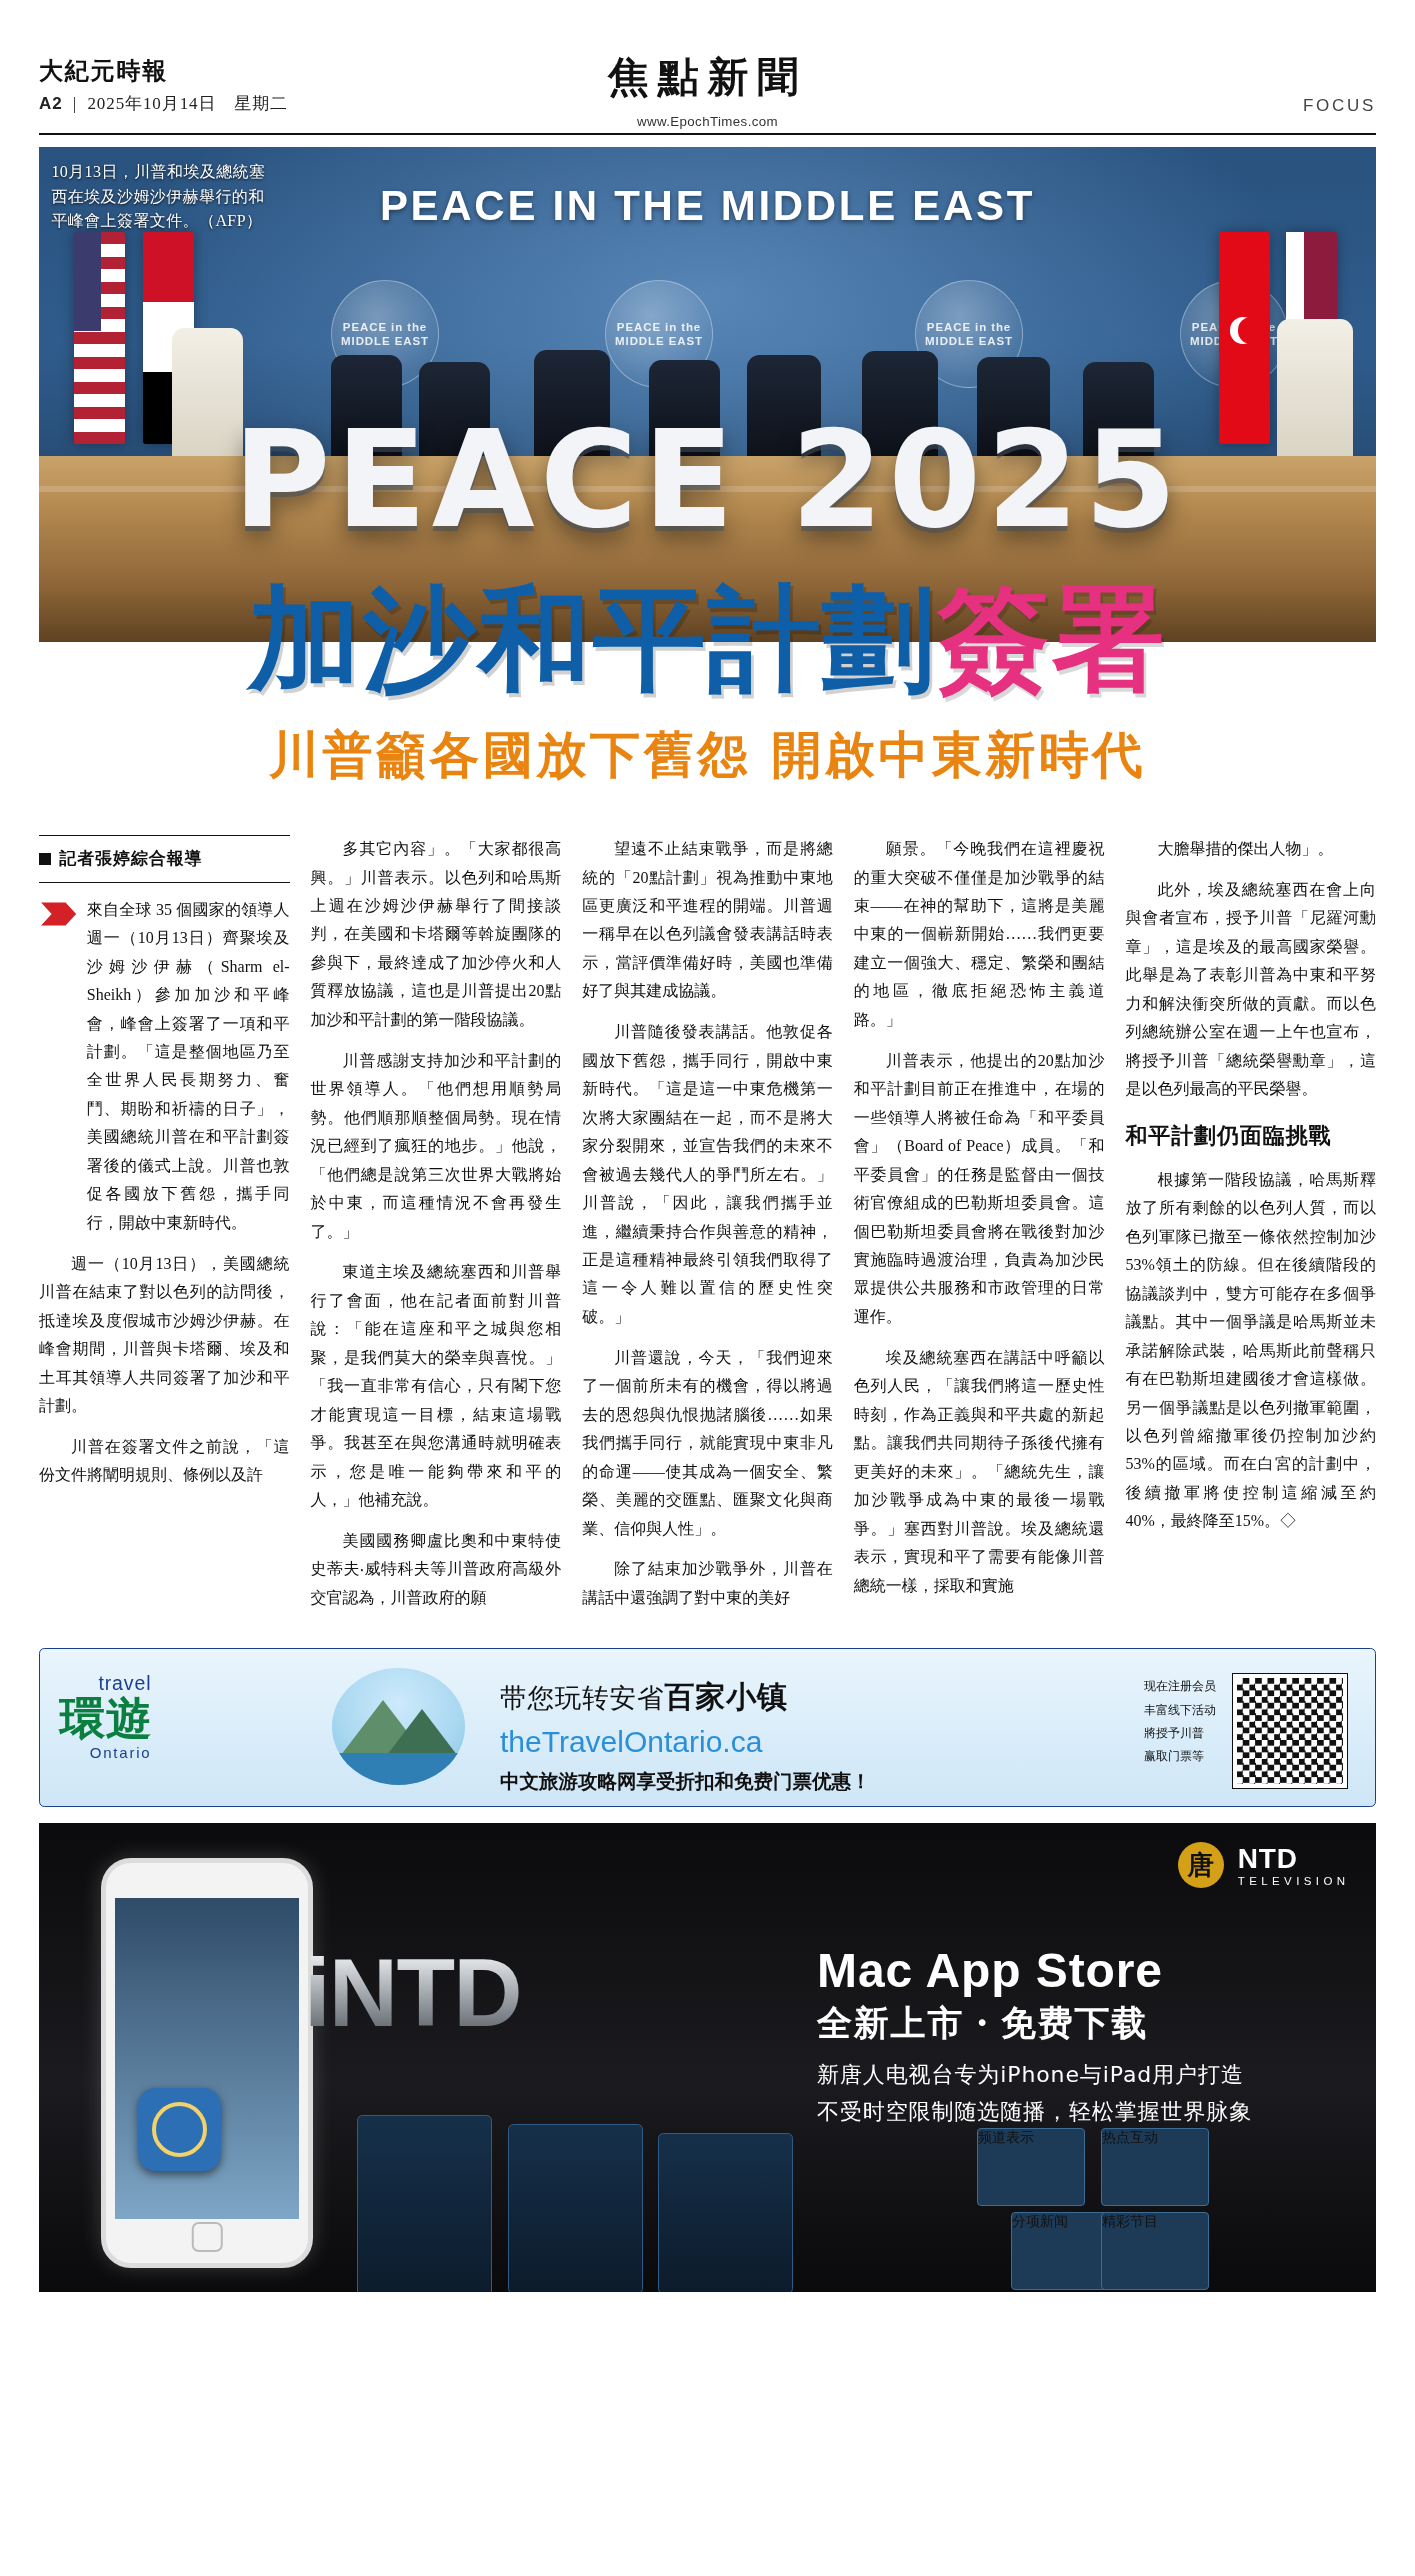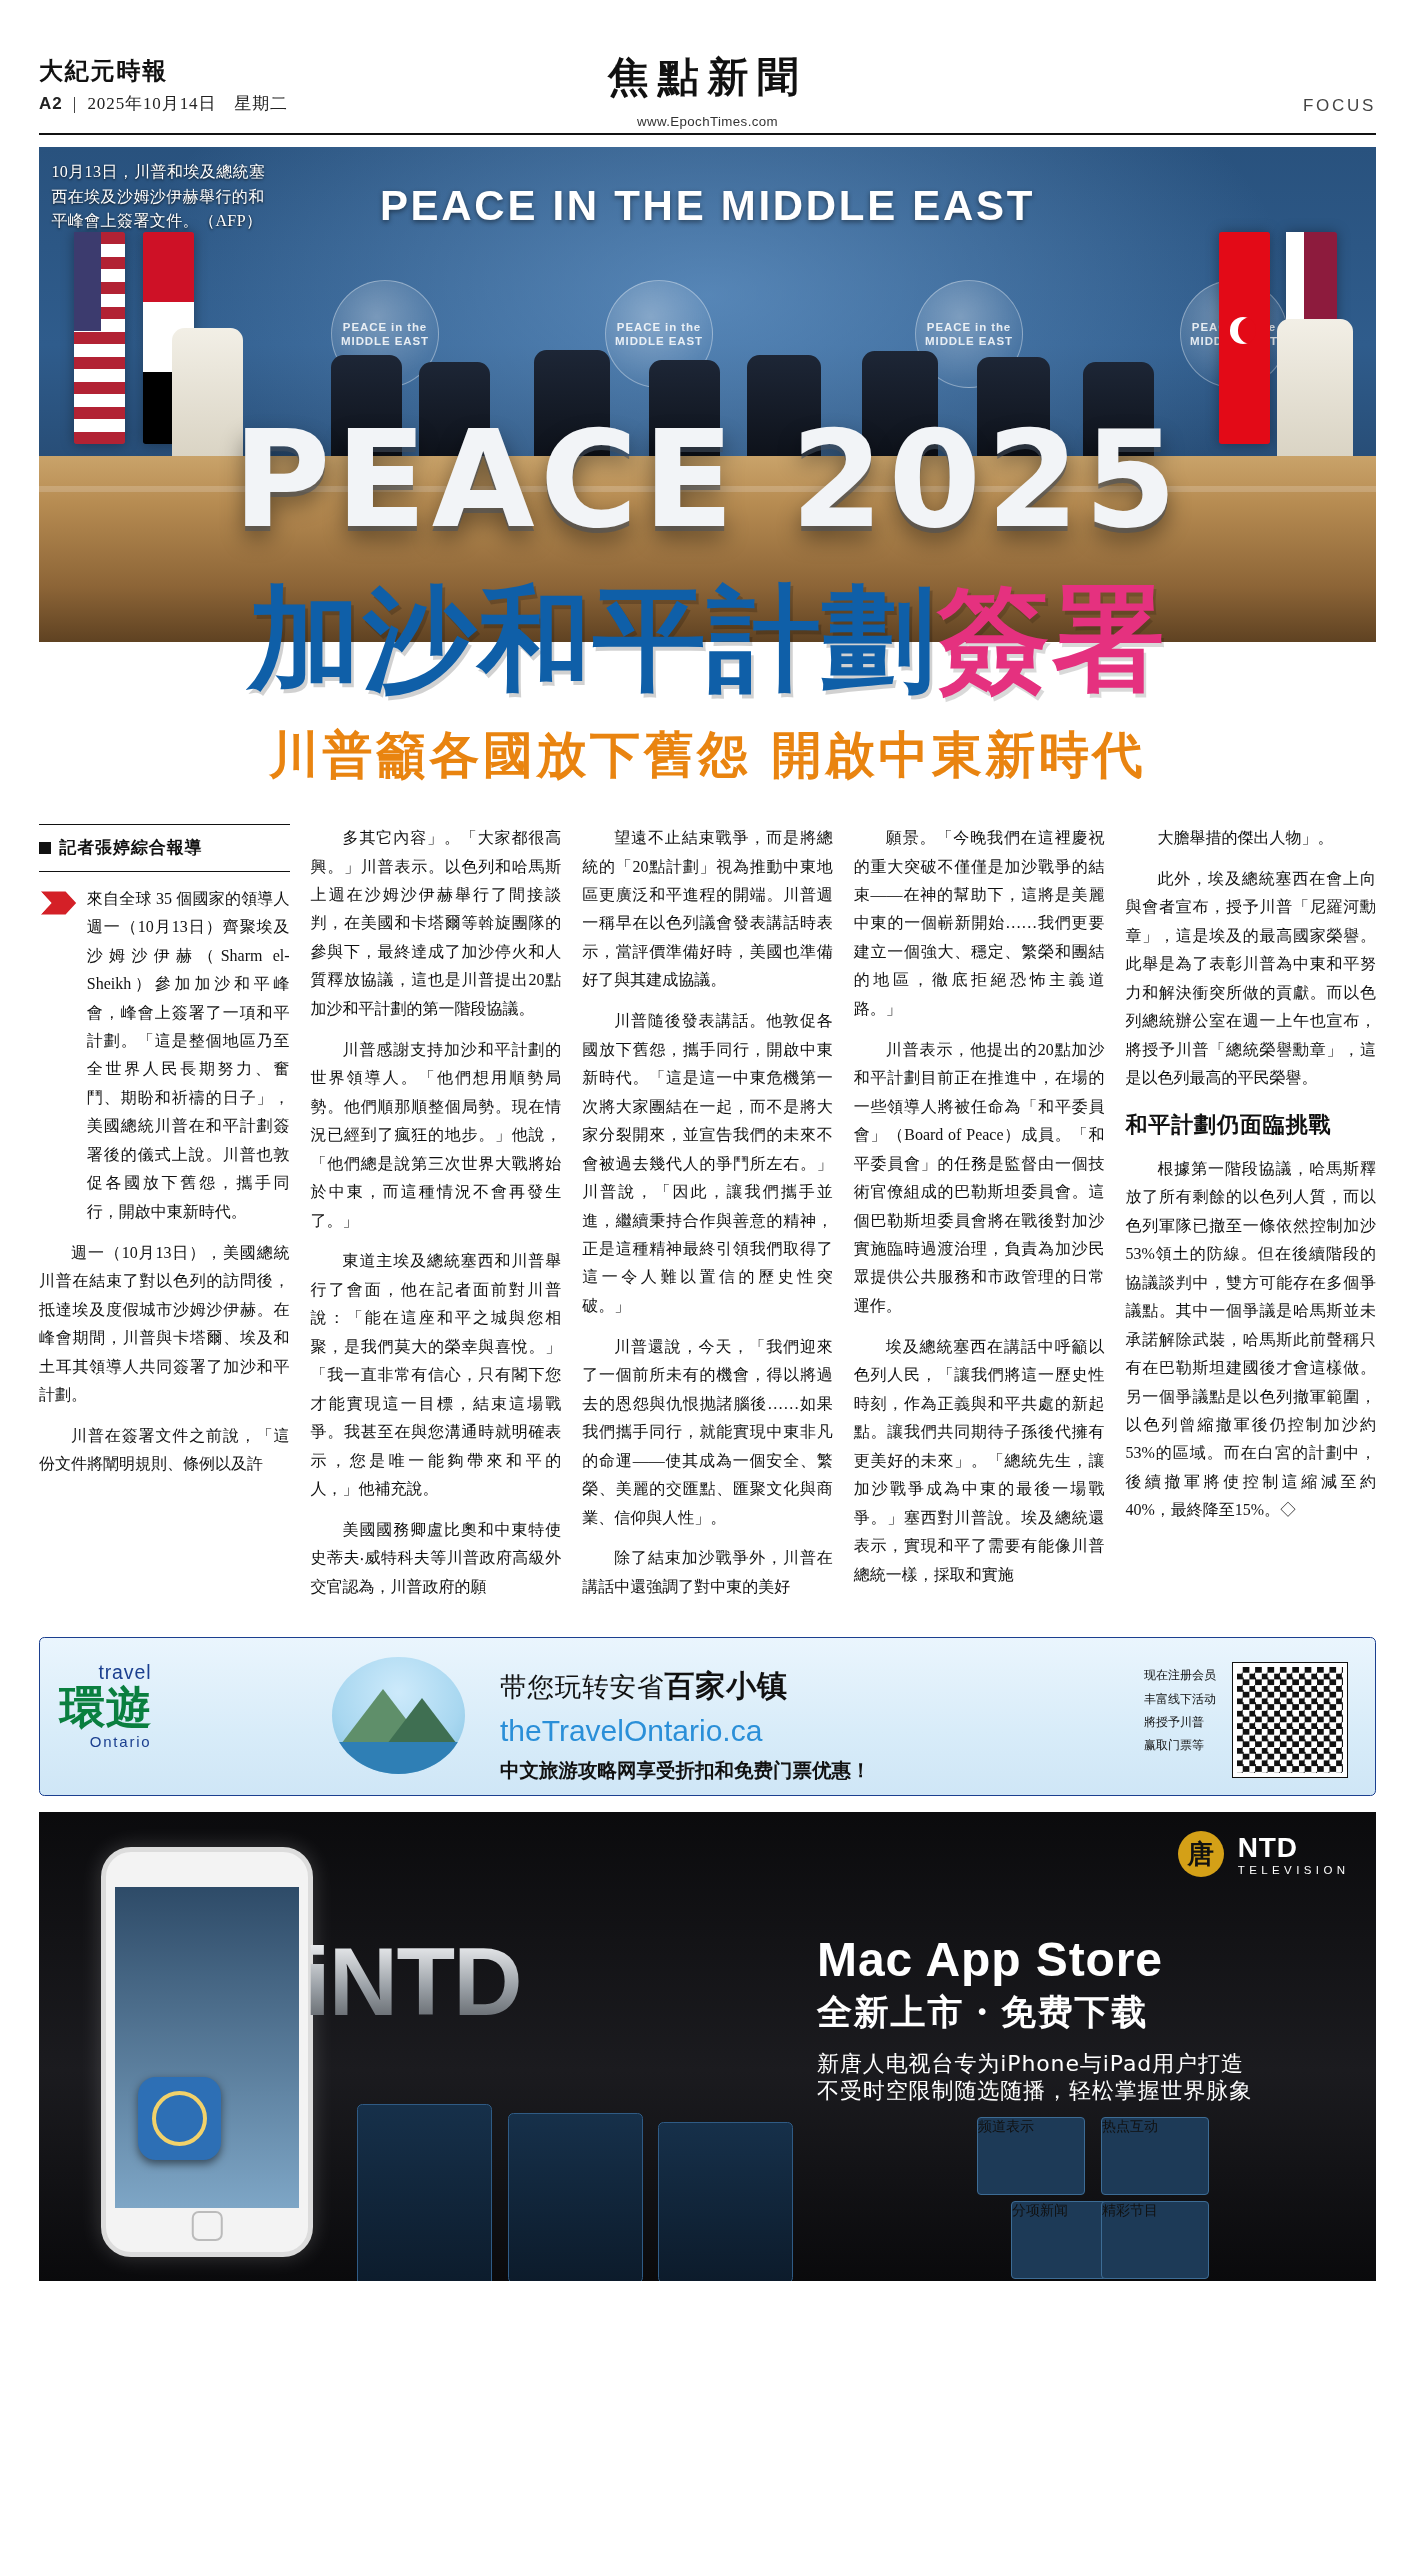--- a/index.html
+++ b/index.html
@@ -56,21 +56,21 @@
   .headline-wrap{position:relative;margin-top:-62px;text-align:center;z-index:5;}
   .headline{font-family:"DejaVu Sans",sans-serif;font-weight:bold;font-size:113px;line-height:1.05;letter-spacing:1.8px;}
   .hl-blue{color:#0f5fa8;text-shadow:2.7px 3.5px 0 rgba(0,0,0,.18);}
   .hl-pink{color:#e5317f;text-shadow:2.7px 3.5px 0 rgba(0,0,0,.15);}
   .subhead{margin-top:23px;font-family:"DejaVu Sans",sans-serif;font-weight:bold;font-size:50px;color:#e98410;letter-spacing:3.5px;}
 
   
   .byline{display:flex;align-items:center;gap:8.8px;border-top:1.8px solid #111;border-bottom:1.8px solid #111;
     padding:8px 0;margin-bottom:12.4px;font-size:17px;font-weight:bold;letter-spacing:0.9px;}
   .byline .sq{width:11.5px;height:11.5px;background:#111;display:inline-block;}
-  .columns{margin-top:35px;display:grid;grid-template-columns:repeat(5,1fr);gap:0 21px;}
+  .columns{margin-top:46px;display:grid;grid-template-columns:repeat(5,1fr);gap:0 21px;}
   .col{font-size:16px;line-height:1.78;text-align:justify;}
   .col p{margin:0 0 12.4px 0;text-indent:2em;}
   .lead-row{display:flex;gap:8.8px;align-items:flex-start;}
   .lead-arrow{flex:0 0 auto;width:39px;height:30px;margin-top:3.5px;}
   .col p.lead{text-indent:0;}
   .sec-title{font-family:"DejaVu Sans",sans-serif;font-weight:bold;font-size:22px;margin:5.3px 0 10.6px;letter-spacing:0.9px;}
 
   
   .ad1{margin-top:23px;height:157px;border:1.8px solid #1b3f8f;border-radius:5.3px;position:relative;overflow:hidden;
     background:linear-gradient(180deg,#eaf5fd 0%,#d8ecf9 60%,#cfe6f6 100%);}
@@ -99,21 +99,21 @@
      font-family:"DejaVu Sans",sans-serif;font-weight:bold;font-size:26.5px;line-height:46px;text-align:center;vertical-align:middle;}
   .ad2 .ntd-logo .txt{display:inline-block;vertical-align:middle;margin-left:10.6px;text-align:left;}
   .ad2 .ntd-logo .txt .a{font-family:"Liberation Sans",sans-serif;font-weight:bold;font-size:28px;letter-spacing:0.9px;}
   .ad2 .ntd-logo .txt .b{font-family:"Liberation Sans",sans-serif;font-size:11.5px;letter-spacing:4.4px;}
   .ad2 .word{position:absolute;left:265px;top:115px;font-family:"Liberation Sans",sans-serif;font-weight:bold;
      font-size:96px;color:#9aa0a6;letter-spacing:-1.8px;
      background:linear-gradient(180deg,#f4f5f7 10%,#9aa0a6 55%,#4a4e53 100%);-webkit-background-clip:text;background-clip:text;color:transparent;}
   .ad2 .mac{position:absolute;left:778px;top:120px;font-family:"Liberation Sans",sans-serif;font-weight:bold;font-size:48px;color:#fff;letter-spacing:0.9px;}
   .ad2 .cn1{position:absolute;left:778px;top:177px;font-family:"DejaVu Sans",sans-serif;font-weight:bold;font-size:35px;color:#fff;letter-spacing:1.8px;}
   .ad2 .cn2{position:absolute;left:778px;top:237px;font-family:"DejaVu Sans",sans-serif;font-size:22px;color:#fff;letter-spacing:0.9px;}
-  .ad2 .cn3{position:absolute;left:778px;top:264px;font-family:"DejaVu Sans",sans-serif;font-size:22px;color:#fff;letter-spacing:0.9px;text-align:right;}
+  .ad2 .cn3{position:absolute;left:778px;top:274px;font-family:"DejaVu Sans",sans-serif;font-size:22px;color:#fff;letter-spacing:0.9px;text-align:right;}
   .ad2 .phone{position:absolute;left:62px;top:35px;width:202px;height:400px;border-radius:30px;background:#f3f3f3;
      border:5.3px solid #dcdcdc;box-shadow:0 0 21px rgba(255,255,255,.18);}
   .ad2 .phone .screen{position:absolute;left:8.8px;top:35px;right:8.8px;bottom:44px;background:linear-gradient(180deg,#2e4b68,#7ea6c6);}
   .ad2 .phone .home{position:absolute;left:50%;bottom:10.6px;transform:translateX(-50%);width:26.5px;height:26.5px;border:2.7px solid #bbb;border-radius:7px;}
   .ad2 .tile{position:absolute;width:106px;height:76px;border-radius:4px;background:#1d3a57;border:0.9px solid #3d6c95;}
   .ad2 .tab{position:absolute;width:133px;height:186px;border-radius:5.3px;background:linear-gradient(180deg,#16304a,#0c1b2b);border:0.9px solid #2f5b85;}
   .ad2 .appicon{position:absolute;left:99px;top:265px;width:83px;height:83px;border-radius:17.7px;background:#2d6fb5;
      box-shadow:0 3.5px 8.8px rgba(0,0,0,.5);}
   .ad2 .appicon .g{position:absolute;inset:14px;border-radius:50%;border:4.4px solid #f2d26a;}
 </style>

